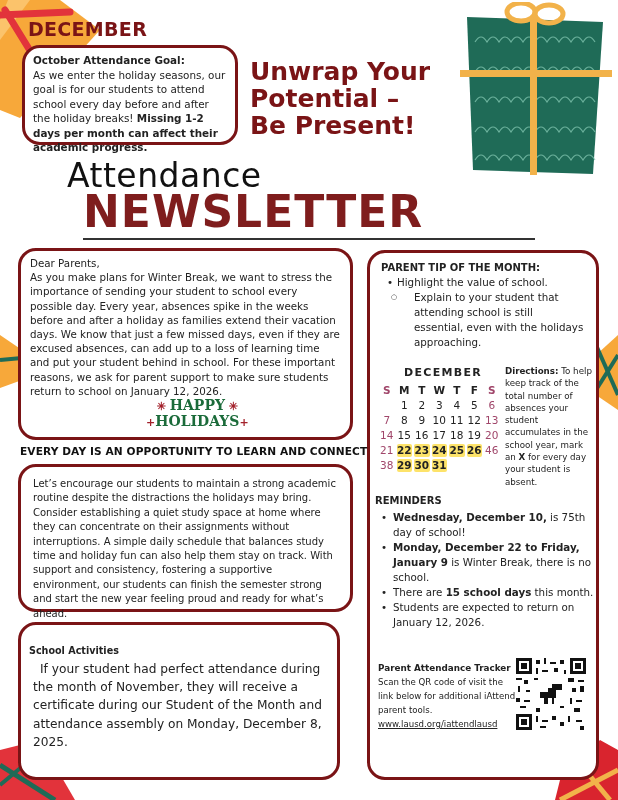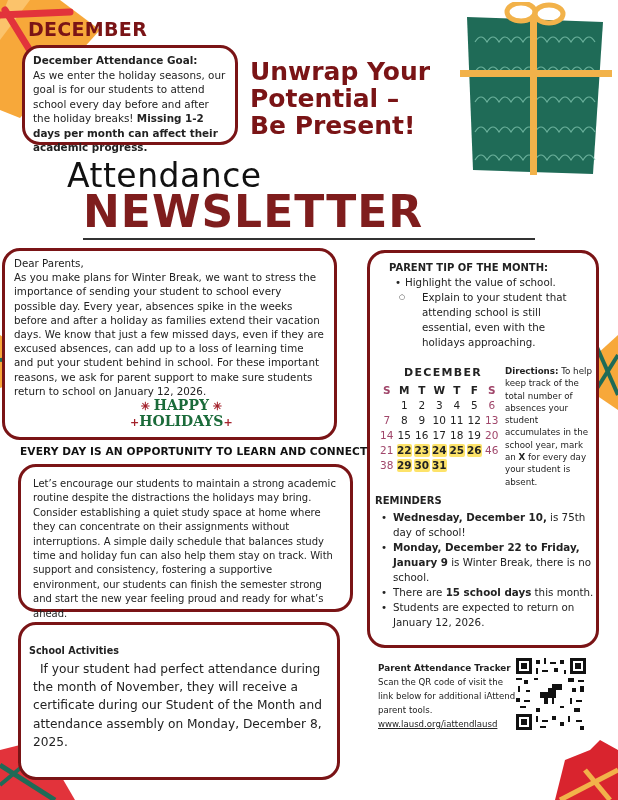--- a/index.html
+++ b/index.html
@@ -28,32 +28,32 @@
   .goal-box b { font-weight: bold; }
 
   .tagline {
     left: 250px; top: 58px; font-size: 25px; line-height: 27px; font-weight: bold; color: #7a1416; z-index: 3;
   }
 
   .att-title { left: 67px; top: 156px; font-size: 33px; color: #111; font-weight: normal; z-index: 3; letter-spacing: 0.5px; }
   .news-title { left: 83px; top: 186px; font-size: 44px; font-weight: bold; color: #7f1d1d; z-index: 3; letter-spacing: 1px; }
   .title-rule { left: 83px; top: 238px; width: 452px; height: 2px; background: #333; z-index: 3; }
 
-  .letter-box { left: 2px; top: 248px; width: 335px; height: 192px; padding: 5px 9px; font-size: 10.3px; line-height: 14.2px; }
+  .letter-box { left: 18px; top: 248px; width: 335px; height: 192px; padding: 5px 9px; font-size: 10.3px; line-height: 14.2px; }
   .holiday-badge { position: absolute; left: 125px; top: 147px; text-align: center; color: #1b6b3a; font-weight: bold; font-family: "DejaVu Serif", serif; font-size: 14px; line-height: 14px; }
   .holiday-badge .spark { color: #a3212b; font-size: 11px; }
 
   .every-title { left: 20px; top: 445px; font-size: 10.6px; font-weight: bold; color: #111; z-index: 3; letter-spacing: 0.1px; }
   .every-box { left: 18px; top: 464px; width: 335px; height: 148px; padding: 10px 12px; font-size: 10px; line-height: 14.4px; }
 
   .activities-box { left: 18px; top: 622px; width: 322px; height: 158px; padding: 20px 8px; }
   .activities-box .h { font-size: 9.6px; font-weight: bold; margin-bottom: 4px; }
   .activities-box .p { font-size: 12.2px; line-height: 18.2px; padding-left: 4px; text-indent: 7px; }
 
-  .right-box { left: 367px; top: 250px; width: 232px; height: 398px; padding: 7px 19px; font-size: 10.3px; line-height: 15px; }
+  .right-box { left: 367px; top: 250px; width: 232px; height: 530px; padding: 7px 11px; font-size: 10.3px; line-height: 15px; }
   .right-box .h { font-weight: bold; font-size: 10px; }
   .tip-list { list-style: none; padding-left: 16px; }
   .tip-list li.l1::before { content: "•"; position: absolute; margin-left: -10px; }
   .tip-list li { position: relative; }
   .tip-sub { padding-left: 33px; position: relative; }
   .tip-sub::before { content: "○"; position: absolute; left: 10px; top: 0; font-size: 7px; }
 
   .cal { position: absolute; left: 8px; top: 112px; width: 130px; }
   .cal-title { text-align: center; font-weight: bold; font-size: 11px; letter-spacing: 1.3px; margin-bottom: 3px; }
   .cal-grid { display: grid; grid-template-columns: repeat(7, 17.5px); row-gap: 0px; font-size: 10.5px; line-height: 15px; text-align: center; }
@@ -115,21 +115,21 @@
 </svg>
 <svg class="deco" style="left:540px;top:740px" width="78" height="60" viewBox="0 0 78 60">
   <polygon points="15,60 25,20 50,10 60,0 78,10 78,60" fill="#d9242e"></polygon>
   <line x1="20" y1="60" x2="78" y2="30" stroke="#f2b24a" stroke-width="5"></line>
   <line x1="45" y1="30" x2="70" y2="60" stroke="#f2b24a" stroke-width="5"></line>
 </svg>
 
 <div class="abs december-title">DECEMBER</div>
 
 <div class="box goal-box">
-  <div class="h">December Attendance Goal:</div>
+  <div class="h">October Attendance Goal:</div>
   <span>As we enter the holiday seasons, our goal is for our students to attend school every day before and after the holiday breaks! </span><b>Missing 1-2 days per month can affect their academic progress.</b>
 </div>
 
 <div class="abs tagline">
   <div>Unwrap Your</div>
   <div>Potential –</div>
   <div>Be Present!</div>
 </div>
 
 <div class="abs att-title">Attendance</div>

